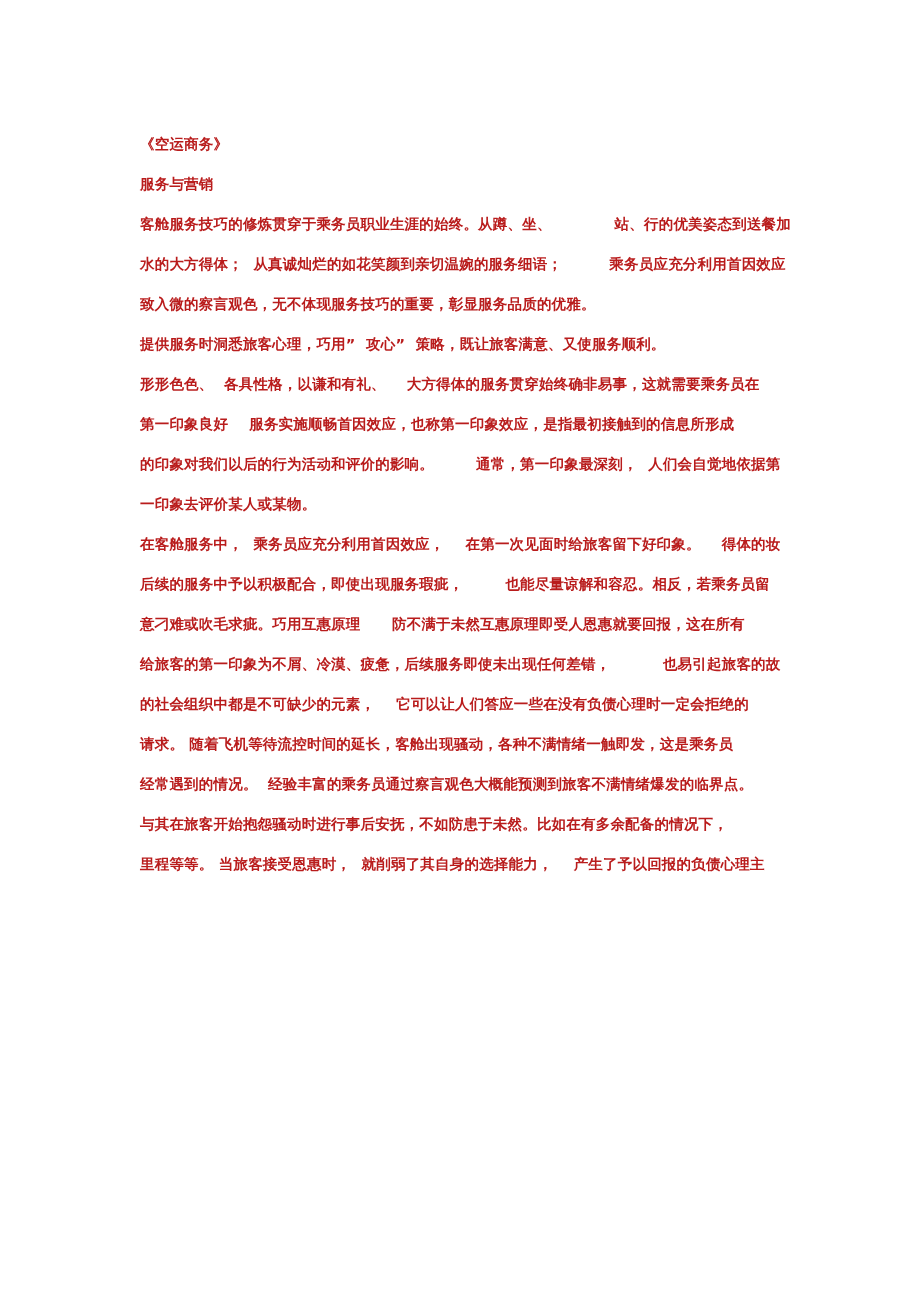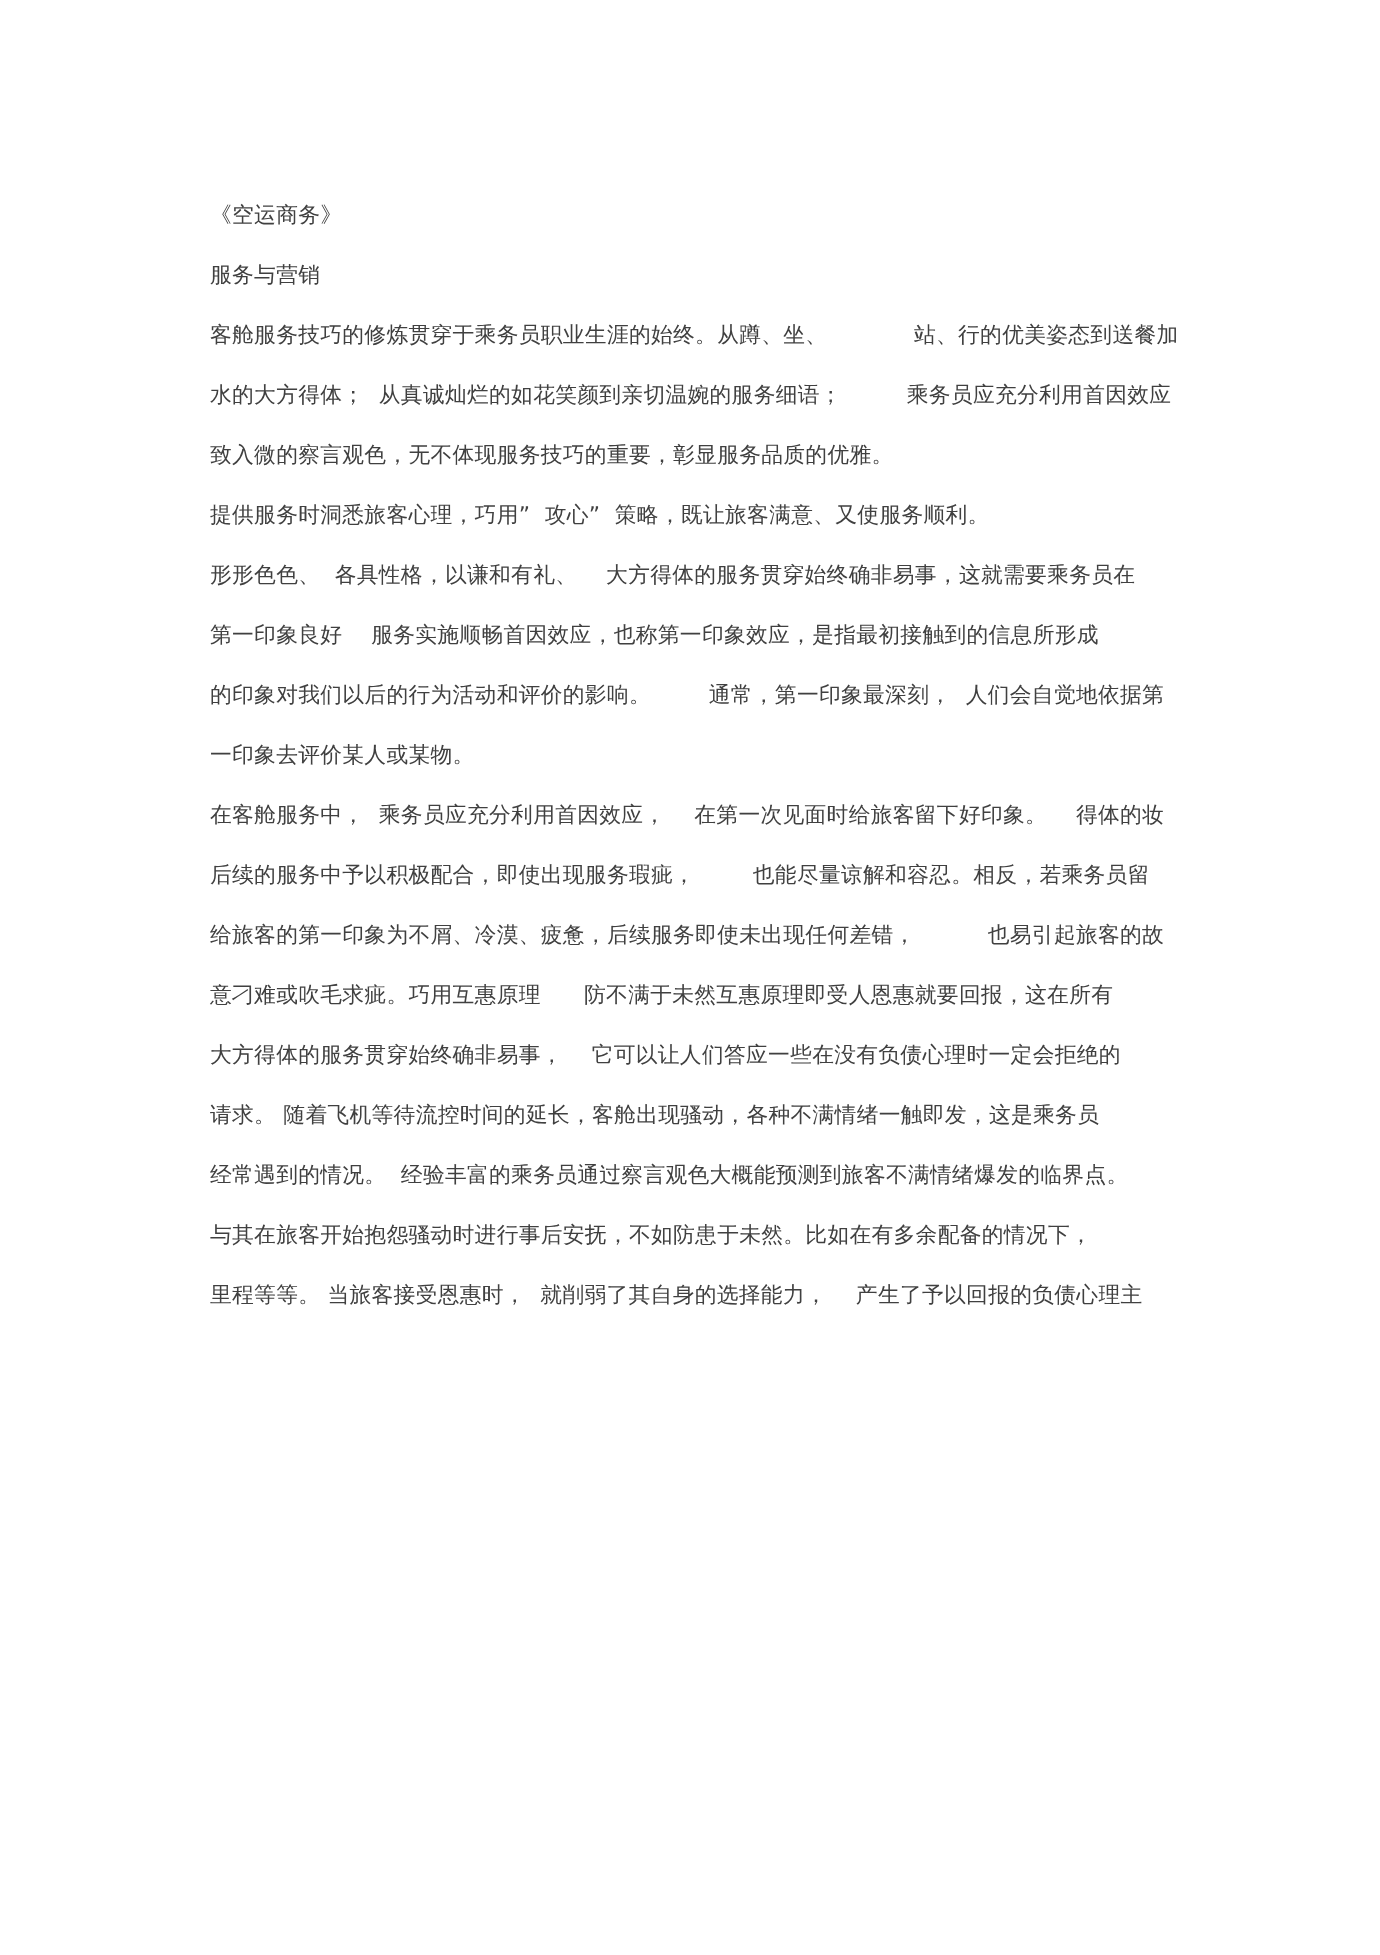--- a/index.html
+++ b/index.html
@@ -20,24 +20,24 @@
   }
   .doc-body {
     position: absolute;
     left: 140px;
     top: 124px;
     width: 644px;
   }
   .doc-line {
     font-size: 14.5px;
     line-height: 40px;
-    color: #404040;
+    color: #b91c1c;
     white-space: pre;
     letter-spacing: 0.2px;
-    font-weight: 400;
+    font-weight: 700;
   }
   .doc-line.title {
     font-size: 14.5px;
   }
 </style>
 </head>
 <body>
 
 <div class="page">
   <div class="doc-body">
@@ -52,23 +52,23 @@
 
     <div class="doc-line">提供服务时洞悉旅客心理，巧用”  攻心”  策略，既让旅客满意、又使服务顺利。</div>
     <div class="doc-line">形形色色、  各具性格，以谦和有礼、    大方得体的服务贯穿始终确非易事，这就需要乘务员在</div>
 
     <div class="doc-line">第一印象良好    服务实施顺畅首因效应，也称第一印象效应，是指最初接触到的信息所形成</div>
     <div class="doc-line">的印象对我们以后的行为活动和评价的影响。        通常，第一印象最深刻，  人们会自觉地依据第</div>
     <div class="doc-line">一印象去评价某人或某物。</div>
 
     <div class="doc-line">在客舱服务中，  乘务员应充分利用首因效应，    在第一次见面时给旅客留下好印象。    得体的妆</div>
     <div class="doc-line">后续的服务中予以积极配合，即使出现服务瑕疵，        也能尽量谅解和容忍。相反，若乘务员留</div>
+    <div class="doc-line">意刁难或吹毛求疵。巧用互惠原理      防不满于未然互惠原理即受人恩惠就要回报，这在所有</div>
     <div class="doc-line">给旅客的第一印象为不屑、冷漠、疲惫，后续服务即使未出现任何差错，          也易引起旅客的故</div>
-    <div class="doc-line">意刁难或吹毛求疵。巧用互惠原理      防不满于未然互惠原理即受人恩惠就要回报，这在所有</div>
-    <div class="doc-line">大方得体的服务贯穿始终确非易事，    它可以让人们答应一些在没有负债心理时一定会拒绝的</div>
+    <div class="doc-line">的社会组织中都是不可缺少的元素，    它可以让人们答应一些在没有负债心理时一定会拒绝的</div>
     <div class="doc-line">请求。 随着飞机等待流控时间的延长，客舱出现骚动，各种不满情绪一触即发，这是乘务员</div>
     <div class="doc-line">经常遇到的情况。  经验丰富的乘务员通过察言观色大概能预测到旅客不满情绪爆发的临界点。</div>
 
     <div class="doc-line">与其在旅客开始抱怨骚动时进行事后安抚，不如防患于未然。比如在有多余配备的情况下，</div>
     <div class="doc-line">里程等等。 当旅客接受恩惠时，  就削弱了其自身的选择能力，    产生了予以回报的负债心理主</div>
 
   </div>
 </div>
 
 </body></html>

